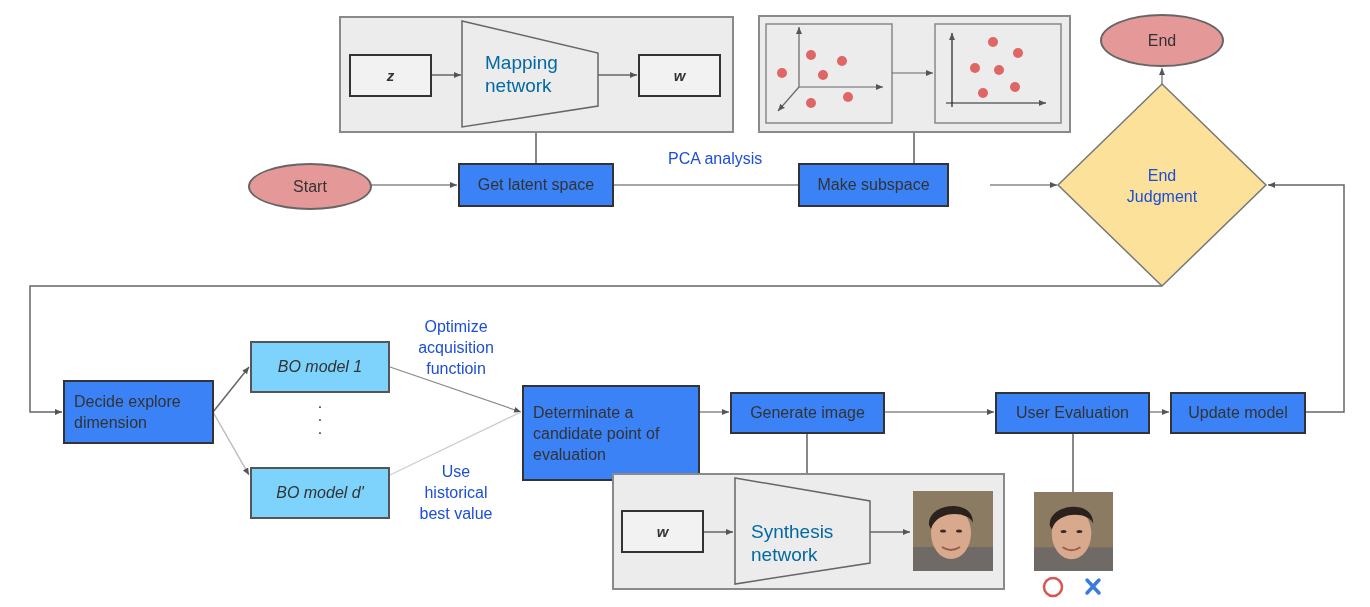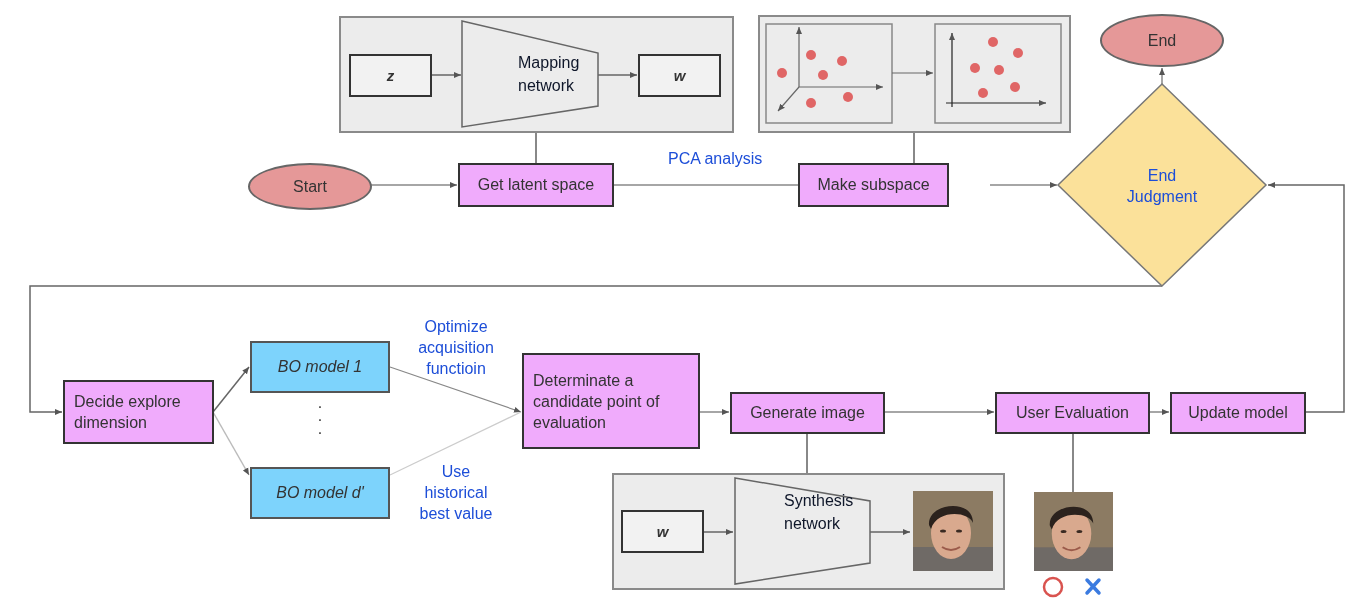--- a/index.html
+++ b/index.html
@@ -1,29 +1,29 @@
 <!DOCTYPE html>
 <html><head>
 <meta charset="utf-8">
 <style>
   html, body { margin: 0; padding: 0; background: #ffffff; }
   body { width: 1370px; height: 607px; position: relative; overflow: hidden;
          font-family: "Liberation Sans", sans-serif; color: #222; }
   svg.wires { position: absolute; left: 0; top: 0; width: 1370px; height: 607px; }
   .panel { position: absolute; background: #ececec; border: 2px solid #8a8a8a; box-sizing: border-box; }
-  .box { position: absolute; background: #f0abfc; border: 2px solid #333; box-sizing: border-box;
+  .box { position: absolute; background: #3b82f6; border: 2px solid #333; box-sizing: border-box;
          display: flex; align-items: center; justify-content: center; font-size: 16px; color: #333; }
   .box.left { justify-content: flex-start; padding-left: 9px; line-height: 21px; }
   .box.var { background: #f2f2f2; font-weight: bold; font-style: italic; font-size: 15px; }
   .box.bo { background: #7dd3fc; border-color: #555; font-style: italic; }
   .ellipse { position: absolute; background: #e59898; border: 2px solid #666; border-radius: 50%;
              box-sizing: border-box; display: flex; align-items: center; justify-content: center;
              font-size: 16px; color: #333; }
   .label { position: absolute; font-size: 16px; color: #1d4ed8; text-align: center; line-height: 21px; }
-  .trap-text { position: absolute; font-size: 16px; color: #0f172a; line-height: 23px; margin-left: 33px; }
+  .trap-text { position: absolute; font-size: 19px; color: #0369a1; line-height: 23px; }
   .face { position: absolute; width: 80px; height: 80px; overflow: hidden; }
   .dots { position: absolute; font-size: 16px; color: #333; line-height: 13px; text-align: center; }
 </style>
 </head>
 <body>
 
 <svg class="wires" viewBox="0 0 1370 607">
   <defs>
     <marker id="arr" markerWidth="8" markerHeight="8" refX="7" refY="4" orient="auto" markerUnits="userSpaceOnUse">
       <path d="M0,1 L7,4 L0,7 z" fill="#555"></path>
@@ -133,39 +133,39 @@
   <div>Optimize</div>
   <div>acquisition</div>
   <div>functioin</div>
 </div>
 <div class="label" style="left:400px;top:461px;width:112px;">
   <div>Use</div>
   <div>historical</div>
   <div>best value</div>
 </div>
 
-<div class="box left" style="left:522px;top:353px;width:178px;height:96px;">
+<div class="box left" style="left:522px;top:385px;width:178px;height:96px;">
   <div>
     <div>Determinate a</div>
     <div>candidate point of</div>
     <div>evaluation</div>
   </div>
 </div>
 <div class="box" style="left:730px;top:392px;width:155px;height:42px;">Generate image</div>
 <div class="box" style="left:995px;top:392px;width:155px;height:42px;">User Evaluation</div>
 <div class="box" style="left:1170px;top:392px;width:136px;height:42px;">Update model</div>
 
 <div class="panel" style="left:612px;top:473px;width:393px;height:117px;"></div>
 <div class="box var" style="left:621px;top:510px;width:83px;height:43px;">w</div>
 <svg style="position:absolute;left:612px;top:473px;" width="393" height="117">
   <line x1="92" y1="59" x2="121" y2="59" stroke="#666" stroke-width="1.5" marker-end="url(#arr)"></line>
   <polygon points="123,5 258,28 258,90 123,111" fill="#ececec" stroke="#666" stroke-width="1.5"></polygon>
   <line x1="258" y1="59" x2="298" y2="59" stroke="#666" stroke-width="1.5" marker-end="url(#arr)"></line>
 </svg>
-<div class="trap-text" style="left:751px;top:489px;">
+<div class="trap-text" style="left:751px;top:520px;">
   <div>Synthesis</div>
   <div>network</div>
 </div>
 
 <div class="face" style="left:913px;top:491px;">
   <svg width="80" height="80" viewBox="0 0 80 80">
     <rect width="80" height="80" fill="#8c7b63"></rect>
     <rect y="56" width="80" height="24" fill="#6f6a66"></rect>
     <ellipse cx="38" cy="42" rx="20" ry="26" fill="#d9a98e"></ellipse>
     <path d="M16,34 C14,12 60,6 60,32 C56,20 24,18 18,38 z" fill="#2b221d"></path>

